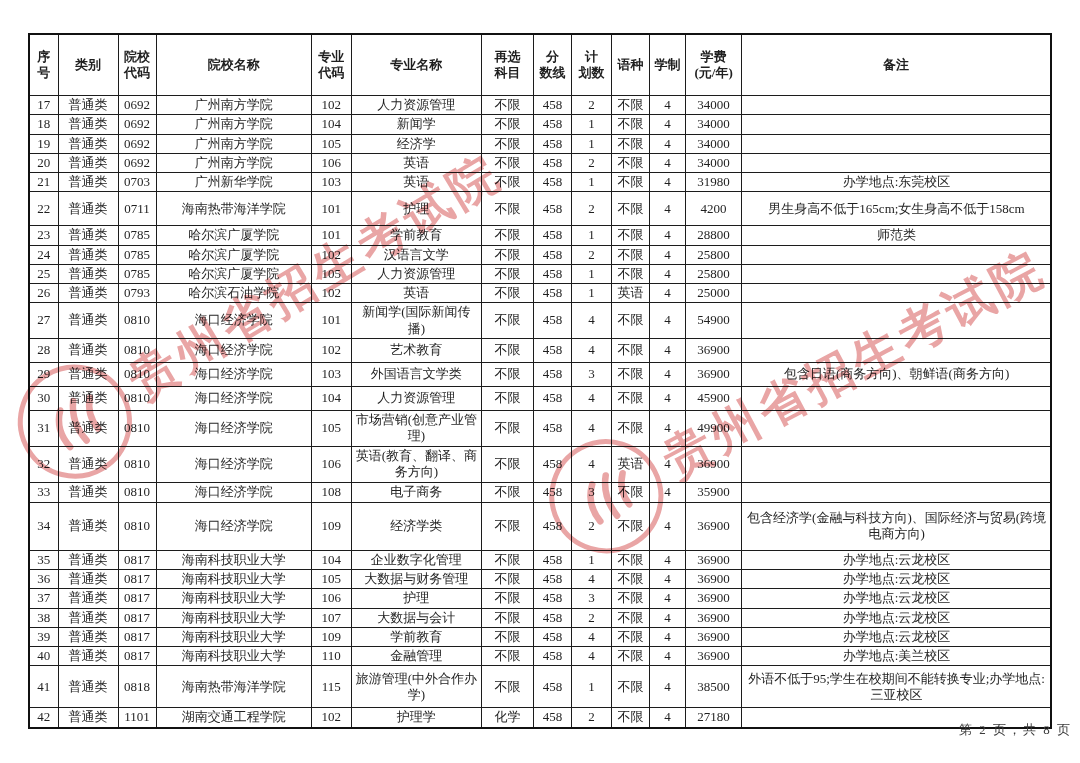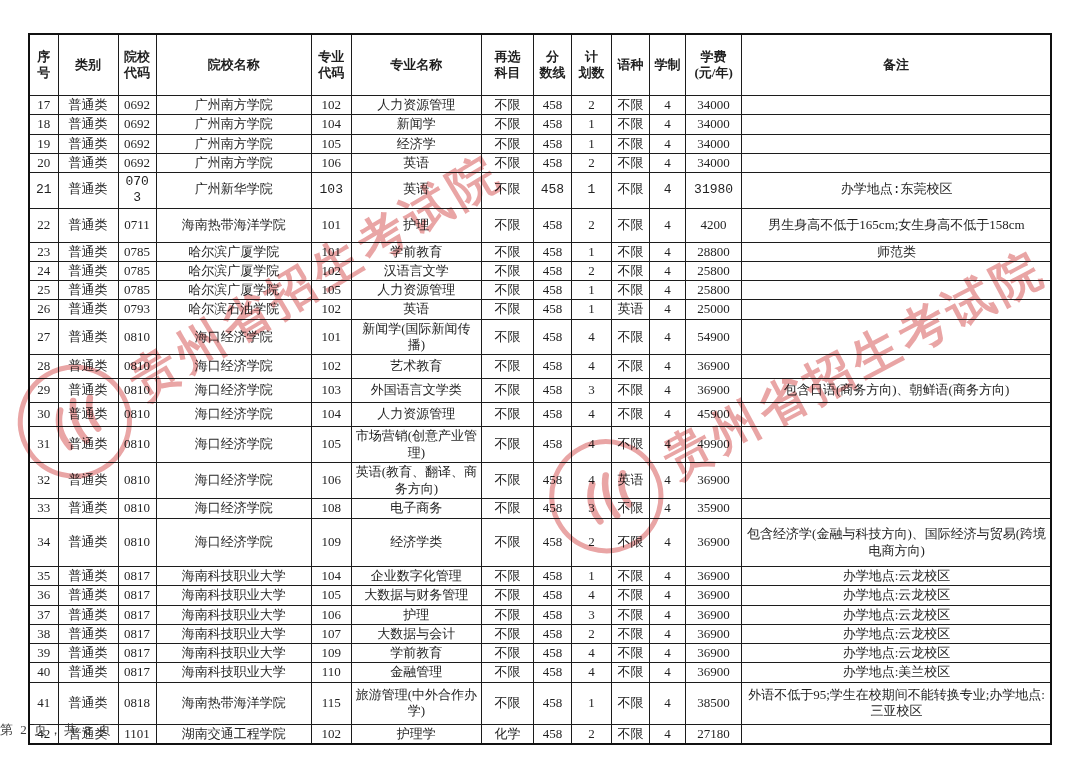--- a/index.html
+++ b/index.html
@@ -56,22 +56,22 @@
     font-family:"Liberation Serif","DejaVu Serif",serif;
   }
   .seal{
     width:104px;height:104px;flex:0 0 auto;
     border:5px solid currentColor;
     border-radius:50%;
     display:flex;align-items:center;justify-content:center;
   }
   .seal svg{width:70%;height:70%;}
   .footer{
-    position:absolute;left:0;right:0;top:721px;
-    text-align:left;
+    position:absolute;left:0;right:8px;top:721px;
+    text-align:right;
     font-size:13px;
     letter-spacing:2px;
     color:#3c3c3c;
   }
 </style>
 </head>
 <body>
 
 <div class="page">
 
@@ -168,21 +168,21 @@
           <td>106</td>
           <td>英语</td>
           <td>不限</td>
           <td>458</td>
           <td>2</td>
           <td>不限</td>
           <td>4</td>
           <td>34000</td>
           <td class="remark"></td>
         </tr>
-        <tr style="height: 17px; font-family: Liberation Mono, monospace;">
+        <tr style="height: 17px;">
           <td>21</td>
           <td>普通类</td>
           <td>0703</td>
           <td>广州新华学院</td>
           <td>103</td>
           <td>英语</td>
           <td>不限</td>
           <td>458</td>
           <td>1</td>
           <td>不限</td>

